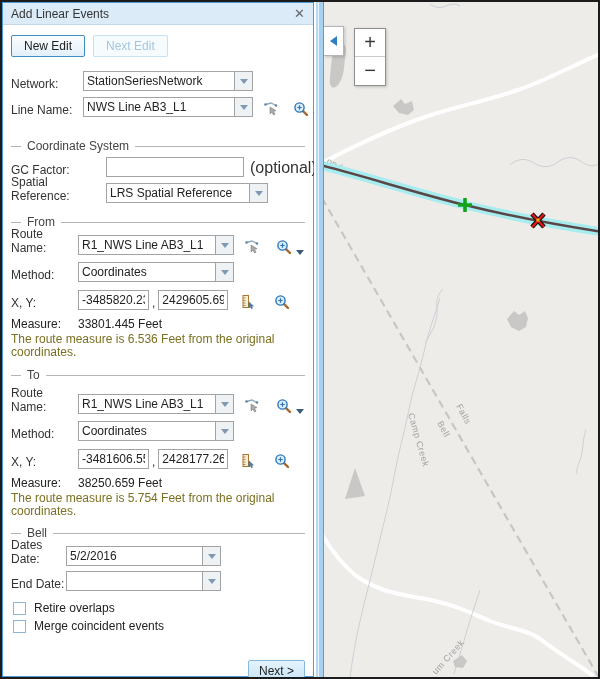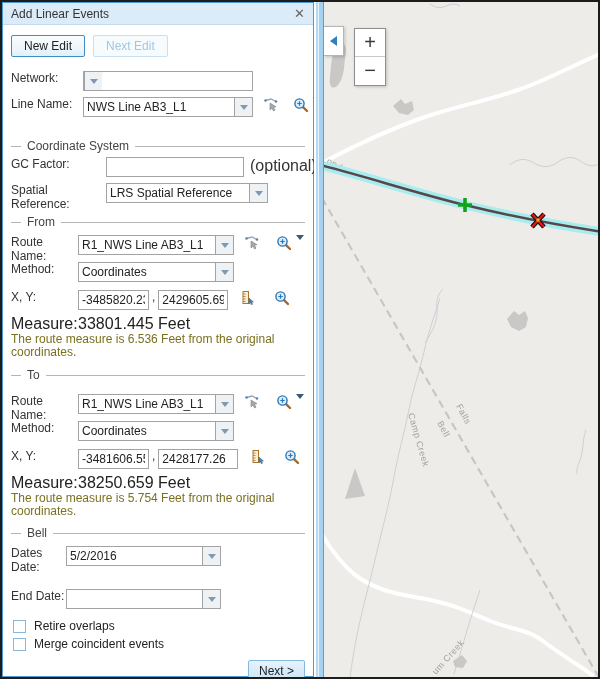--- a/index.html
+++ b/index.html
@@ -15,21 +15,21 @@
   .titlebar .t{flex:1;font-size:12px;color:#333;}
   .titlebar .close{font-size:13px;color:#666;cursor:pointer;line-height:1;}
   .content{position:relative;padding:0 8px;height:653px;}
 
   .btnrow{display:flex;margin-top:10px;}
   .btn{font-family:"Liberation Sans",sans-serif;font-size:12px;height:22px;
        padding:0 12px;margin-right:8px;border-radius:2px;}
   .btn.primary{background:linear-gradient(#fbfdfe,#e2f0fa);border:1px solid #3f8dc6;color:#222;}
   .btn.off{background:#f6fbfe;border:1px solid #c7e1f2;color:#a3c6dd;}
 
-  .row{display:flex;align-items:flex-start;height:20px;margin-top:6px;}
+  .row{display:flex;align-items:flex-end;height:20px;margin-top:6px;}
   .row label{font-size:12px;color:#333;flex:none;}
   .lw72{width:72px;} .lw95{width:95px;} .lw67{width:67px;} .lw55{width:55px;}
 
   .select{display:flex;align-items:stretch;height:20px;background:#fff;
           border:1px solid #a3a3a3;flex:none;}
   .sel-text{flex:1;font-size:12px;padding:2px 0 0 3px;color:#222;
             white-space:nowrap;overflow:hidden;}
   .sel-btn{width:18px;flex:none;background:#eef2f5;border-left:1px solid #a3a3a3;
            display:flex;align-items:center;justify-content:center;}
   .caret{width:0;height:0;border-left:4px solid transparent;
@@ -37,21 +37,21 @@
   .caret.dk{border-top-color:#3c5a76;}
 
   .tinput{border:1px solid #a3a3a3;height:20px;font-family:"Liberation Sans",sans-serif;
           font-size:12px;padding:0 3px;color:#222;background:#fff;}
 
   .sep{display:flex;align-items:center;height:14px;justify-content:flex-end;}
   .sep::before{content:"";width:10px;height:1px;background:#b5b5b5;margin-right:6px;flex:none;}
   .sep span{font-size:12px;color:#444;margin-right:6px;flex:none;}
   .sep::after{content:"";flex:1;height:1px;background:#b5b5b5;}
 
-  .mrow{display:flex;margin-top:7px;font-size:16px;color:#222;height:14px;align-items:center;}
+  .mrow{display:flex;margin-top:7px;font-size:12px;color:#222;height:14px;align-items:center;}
   .hint{font-size:12px;line-height:13px;color:#7a7020;margin-top:2px;}
 
   .icon{flex:none;display:inline-flex;align-items:center;}
   .comma{font-size:12px;color:#333;margin:0 3px;}
 
   .cbrow{display:flex;align-items:center;height:18px;}
   .cb{width:13px;height:13px;border:1px solid #8ab6d9;background:#fff;margin:0 8px 0 2px;flex:none;}
   .cbrow span{font-size:12px;color:#222;}
 
   .next-btn{position:absolute;right:8px;bottom:7px;height:21px;padding:0 10px;
@@ -94,20 +94,21 @@
 
     <div class="content">
       <div class="btnrow">
         <button class="btn primary">New Edit</button>
         <button class="btn off">Next Edit</button>
       </div>
 
       <div class="row" style="margin-top:14px">
         <label class="lw72">Network:</label>
         <div class="select" style="width:170px">
+          <span class="sel-text">StationSeriesNetwork</span>
           <span class="sel-btn">
               <i class="caret"></i>
             </span>
         </div>
       </div>
 
       <div class="row">
         <label class="lw72">Line Name:</label>
         <div class="select" style="width:170px">
           <span class="sel-text">NWS Line AB3_L1</span>
@@ -248,21 +249,21 @@
           <span class="sel-text">Coordinates</span>
           <span class="sel-btn">
               <i class="caret"></i>
             </span>
         </div>
       </div>
       <div class="row" style="margin-top:8px">
         <label class="lw67">X, Y:</label>
         <input class="tinput" style="width: 71px;" value="-3481606.551">
         <span class="comma">,</span>
-        <input class="tinput" style="width: 80px;" value="2428177.26">
+        <input class="tinput" style="width: 70px;" value="2428177.26">
         <span class="icon" style="margin-left:12px">
           <svg width="16" height="16" viewBox="0 0 16 16">
               <rect x="3" y="1.5" width="5.5" height="12" fill="#f5eed6" stroke="#a8762f"></rect>
               <path d="M3,4 h2.5 M3,6.5 h2.5 M3,9 h2.5 M3,11.5 h2.5" stroke="#a8762f" stroke-width="0.8"></path>
               <path d="M9,8 l4.5,4 -1.8,0.2 0.9,2 -1.3,0.6 -0.9,-2 -1.4,1.2 z" fill="#4a81b5" stroke="#2d5a85" stroke-width="0.4"></path>
             </svg>
         </span>
         <span class="icon" style="margin-left:18px">
           <svg width="16" height="16" viewBox="0 0 16 16">
               <line x1="9.8" y1="9.8" x2="14" y2="14" stroke="#a5672a" stroke-width="2.4" stroke-linecap="round"></line>
@@ -282,21 +283,21 @@
       </div>
       <div class="row">
         <label class="lw55">Dates Date:</label>
         <div class="select" style="width:155px">
           <span class="sel-text">5/2/2016</span>
           <span class="sel-btn">
               <i class="caret"></i>
             </span>
         </div>
       </div>
-      <div class="row" style="margin-top:23px">
+      <div class="row" style="margin-top:5px">
         <label class="lw55">End Date:</label>
         <div class="select" style="width:155px">
           <span class="sel-text"></span>
           <span class="sel-btn">
               <i class="caret"></i>
             </span>
         </div>
       </div>
 
       <div style="margin-top:8px">

